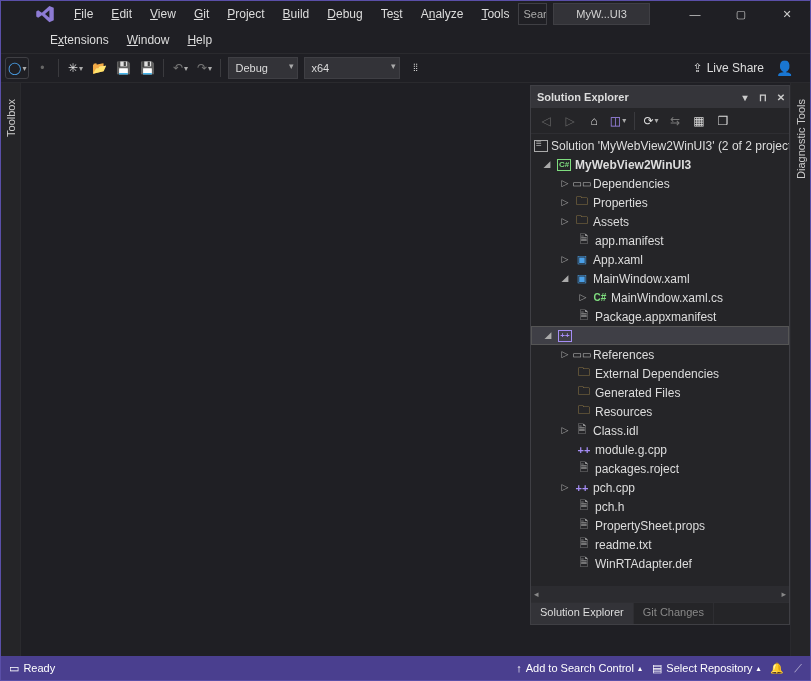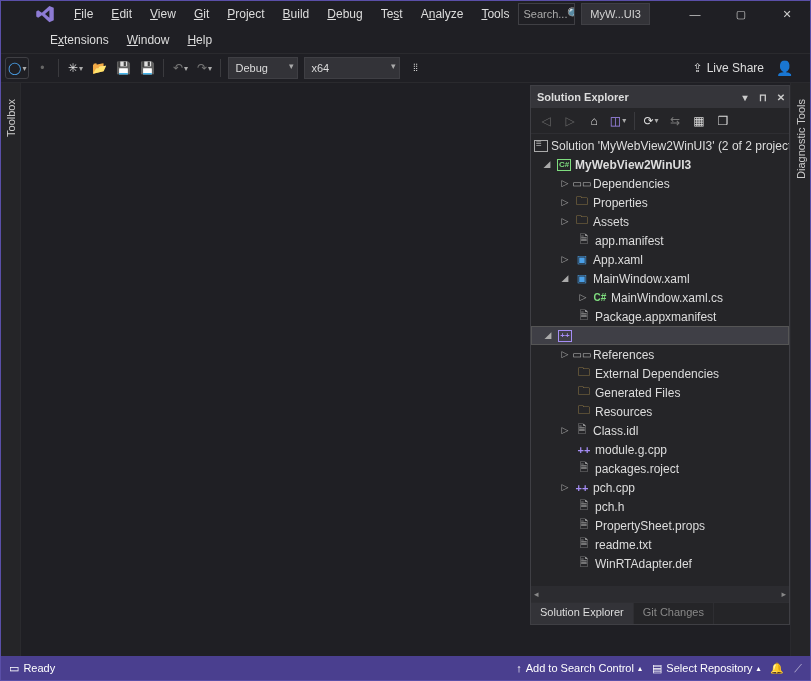--- a/index.html
+++ b/index.html
@@ -7,21 +7,21 @@
   
   .titlebar { height: 52px; display: flex; flex-direction: column; background: #1f1f24; }
   .titlebar-top { display: flex; align-items: center; height: 26px; padding-left: 6px; margin-left: 28px; }
   .titlebar-top .vs-logo { width: 22px; height: 22px; margin-right: 10px; display:flex; align-items:center; justify-content:center;}
   .vs-logo svg { width: 20px; height: 20px; }
   .menu-item { padding: 3px 9px; color: #ddd; cursor: default; }
   .menu-item u { text-decoration: underline; }
   .title-spacer { flex: 1; }
   .search-box { display:flex; align-items:center; height:22px; width:62px; border:1px solid #3f3f44; background:#1f1f24; margin-right:6px; padding:0 4px; font-size:11px; color:#aaa; overflow:hidden; white-space:nowrap;text-align:right;}
   .search-box .mag { margin-left:auto; font-size:12px; }
-  .solution-name-box { display:flex; align-items:center; height:22px; padding:0 8px; background:#333338; color:#d4d4d4; font-size:11px; border:1px solid #3f3f44; }
+  .solution-name-box { display:flex; align-items:center; height:22px; padding:0 22px; background:#333338; color:#d4d4d4; font-size:11px; border:1px solid #3f3f44; }
   .win-btns { display:flex; margin-left:22px;}
   .win-btn { width:46px; height:26px; display:flex; align-items:center; justify-content:center; color:#ccc; font-size:11px;}
   .titlebar-bottom { display:flex; align-items:center; height:26px; padding-left:40px;}
   
   .toolbar { height:30px; border-top:1px solid #2a2a2e; border-bottom:1px solid #2a2a2e; display:flex; align-items:center; padding:0 4px; background:#1f1f24; gap:2px;}
   .tool-btn { min-width:22px; height:22px; display:flex; align-items:center; justify-content:center; color:#ddd; position:relative; padding:0 2px;}
   .tool-sep { width:1px; height:18px; background:#3a3a3e; margin:0 3px;}
   .tool-dropdown { height:22px; background:#333338; border:1px solid #3f3f44; display:flex; align-items:center; padding:0 18px 0 6px; position:relative; font-size:11px; margin:0 2px;}
   .tool-dropdown::after { content:"▾"; position:absolute; right:4px; top:3px; font-size:9px; color:#aaa;}
   .tool-dd-arrow::after { content:"▾"; font-size:8px; margin-left:1px; color:#aaa;}

